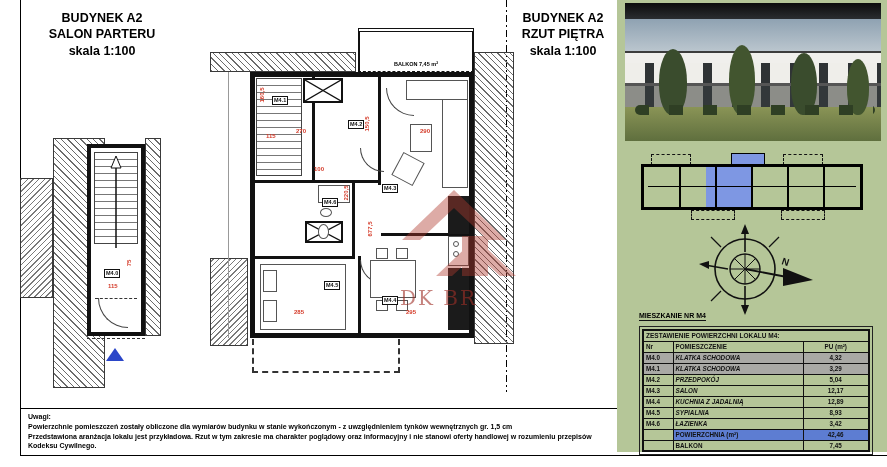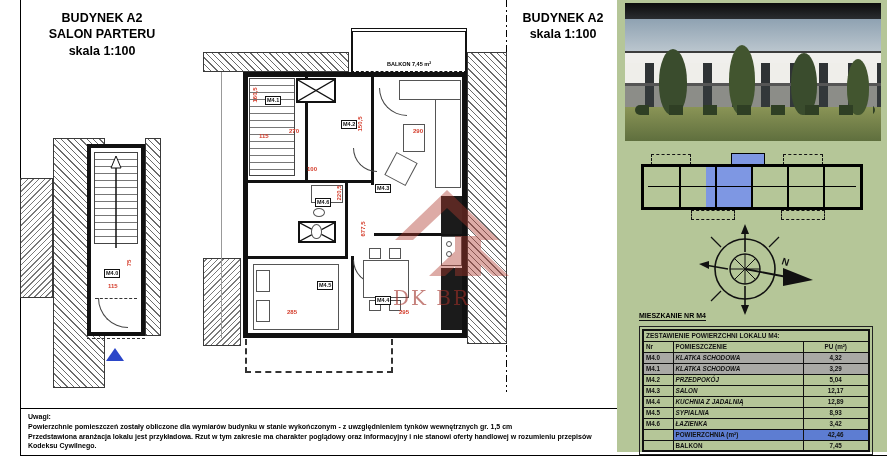--- a/index.html
+++ b/index.html
@@ -41,20 +41,21 @@
   <div class="thinline" style="left:20px;top:455px;width:867px;height:1px;"></div>
 
   <div class="abs title" style="left:42px;top:10px;width:120px;">
     <div>BUDYNEK A2</div>
     <div>SALON PARTERU</div>
     <div>skala 1:100</div>
   </div>
 
   <div class="abs title" style="left:510px;top:10px;width:106px;">
     <div>BUDYNEK A2</div>
+    <div>RZUT PIĘTRA</div>
     <div>skala 1:100</div>
   </div>
 
   <div class="abs" style="left:506px;top:0;width:1px;height:392px;background:repeating-linear-gradient(180deg,#000 0 7px,transparent 7px 10px,#000 10px 12px,transparent 12px 15px);"></div>
 
   <div class="abs" style="left:20px;top:138px;width:152px;height:252px;">
     <div class="abs hatch" style="left:33px;top:0;width:52px;height:250px;"></div>
     <div class="abs hatch2" style="left:0;top:40px;width:33px;height:120px;"></div>
     <div class="abs hatch" style="left:125px;top:0;width:16px;height:198px;"></div>
     <div class="abs" style="left:67px;top:6px;width:58px;height:192px;border:4px solid #111;background:#fff;">
@@ -66,21 +67,21 @@
       <div class="abs" style="left:4px;top:150px;width:42px;border-top:1.5px dashed #333;"></div>
     </div>
     <div class="roomlabel" style="left:84px;top:131px;">M4.0</div>
     <div class="dim v" style="left:106px;top:122px;">75</div>
     <div class="dim" style="left:88px;top:145px;">115</div>
     <div class="arc" style="left:78px;top:160px;width:30px;height:30px;"></div>
     <div class="abs" style="left:67px;top:200px;width:58px;border-top:1.5px dashed #333;"></div>
     <div class="abs tri-up" style="left:86px;top:210px;"></div>
   </div>
 
-  <div class="abs" style="left:203px;top:28px;width:306px;height:367px;">
+  <div class="abs" style="left:210px;top:28px;width:306px;height:367px;">
 
     <div class="abs" style="left:148px;top:0;width:116px;height:44px;border:2px solid #111;border-top:4px double #111;border-bottom:1px dashed #111;background:#fff;">
       <div style="position:absolute;left:0;bottom:4px;width:100%;text-align:center;font-size:5.5px;font-weight:bold;">BALKON 7,45 m²</div>
     </div>
 
     <div class="abs hatch" style="left:0;top:24px;width:146px;height:20px;"></div>
     <div class="abs hatch" style="left:264px;top:24px;width:40px;height:292px;"></div>
     <div class="abs hatch2" style="left:0;top:230px;width:38px;height:88px;"></div>
     <div class="abs" style="left:18px;top:44px;width:1px;height:266px;background:#999;"></div>
 

